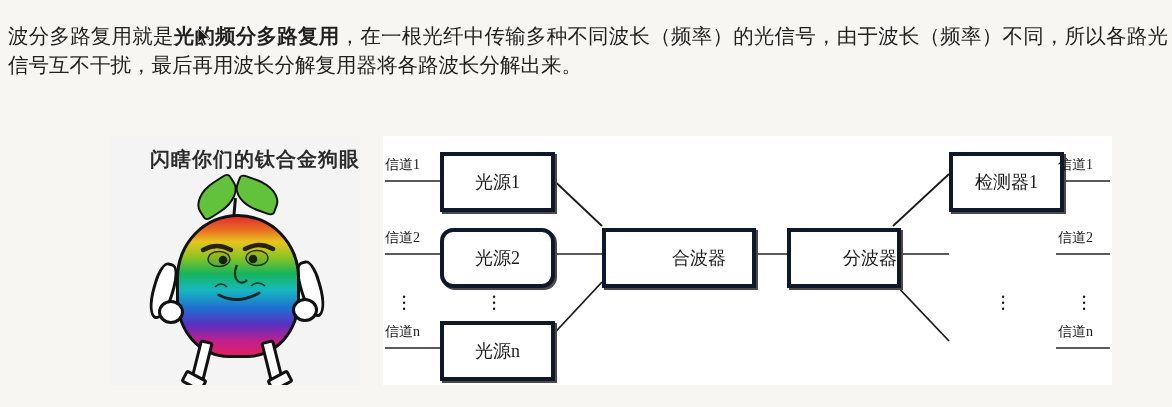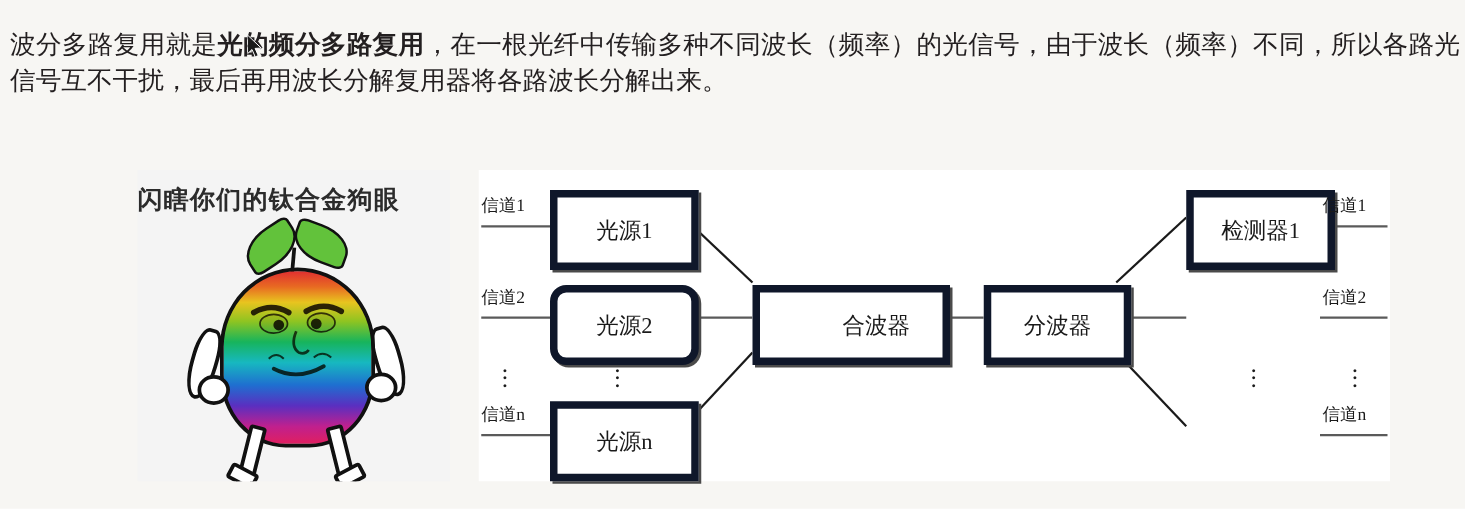--- a/index.html
+++ b/index.html
@@ -47,21 +47,21 @@
     width: 250px;
     height: 249px;
     background: #f4f4f4;
     overflow: hidden;
   }
   #meme-caption {
     position: absolute;
     top: 10px;
     left: 0;
     width: 100%;
-    text-align: left;
+    text-align: right;
     font-family: "DejaVu Sans", "Liberation Sans", sans-serif;
     font-weight: bold;
     font-size: 20px;
     color: #2b2b2b;
     letter-spacing: 1px;
   }
   #mango-wrap {
     position: absolute;
     left: 0; top: 38px;
     width: 250px;
@@ -153,21 +153,21 @@
     position: absolute;
     left: 383px;
     top: 136px;
     width: 729px;
     height: 249px;
     background: #ffffff;
   }
   #diagram svg { display: block; }
   .node-box {
     position: absolute;
-    border: 6px solid #0f172a;
+    border: 4px solid #0f172a;
     background: #ffffff;
     box-shadow: 2px 2px 0 0 #4a4a4a;
     display: flex;
     align-items: center;
     justify-content: center;
     font-family: "Liberation Serif", "DejaVu Serif", serif;
     font-size: 18px;
     color: #1a1a1a;
     white-space: nowrap;
   }
@@ -275,21 +275,21 @@
   </div>
   <div class="vdots" style="left:104px; top:158px; width:14px;">
     <span>·</span>
       <span>·</span>
       <span>·</span>
   </div>
 
   <div class="node-box" style="left:219px; top:92px; width:106px; height:52px;padding-left:40px;">
     <span>合波器</span>
   </div>
-  <div class="node-box" style="left:404px; top:92px; width:106px; height:52px;">
+  <div class="node-box" style="left:404px; top:92px; width:106px; height:52px;justify-content:flex-end;">
     <span>分波器</span>
   </div>
 
   <div class="node-box" style="left:566px; top:16px;  width:107px; height:52px;">
     <span>检测器1</span>
   </div>
 
   <div class="vdots" style="left:613px; top:158px; width:14px;">
     <span>·</span>
       <span>·</span>

